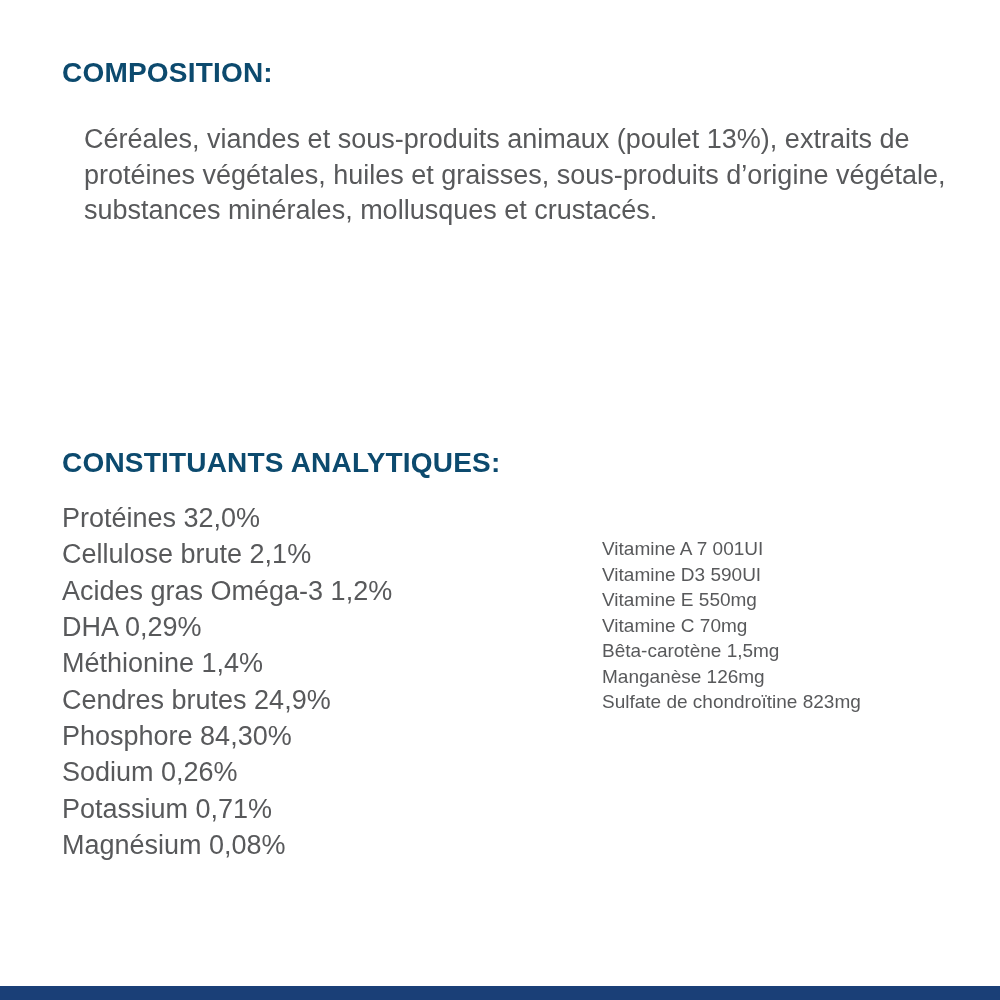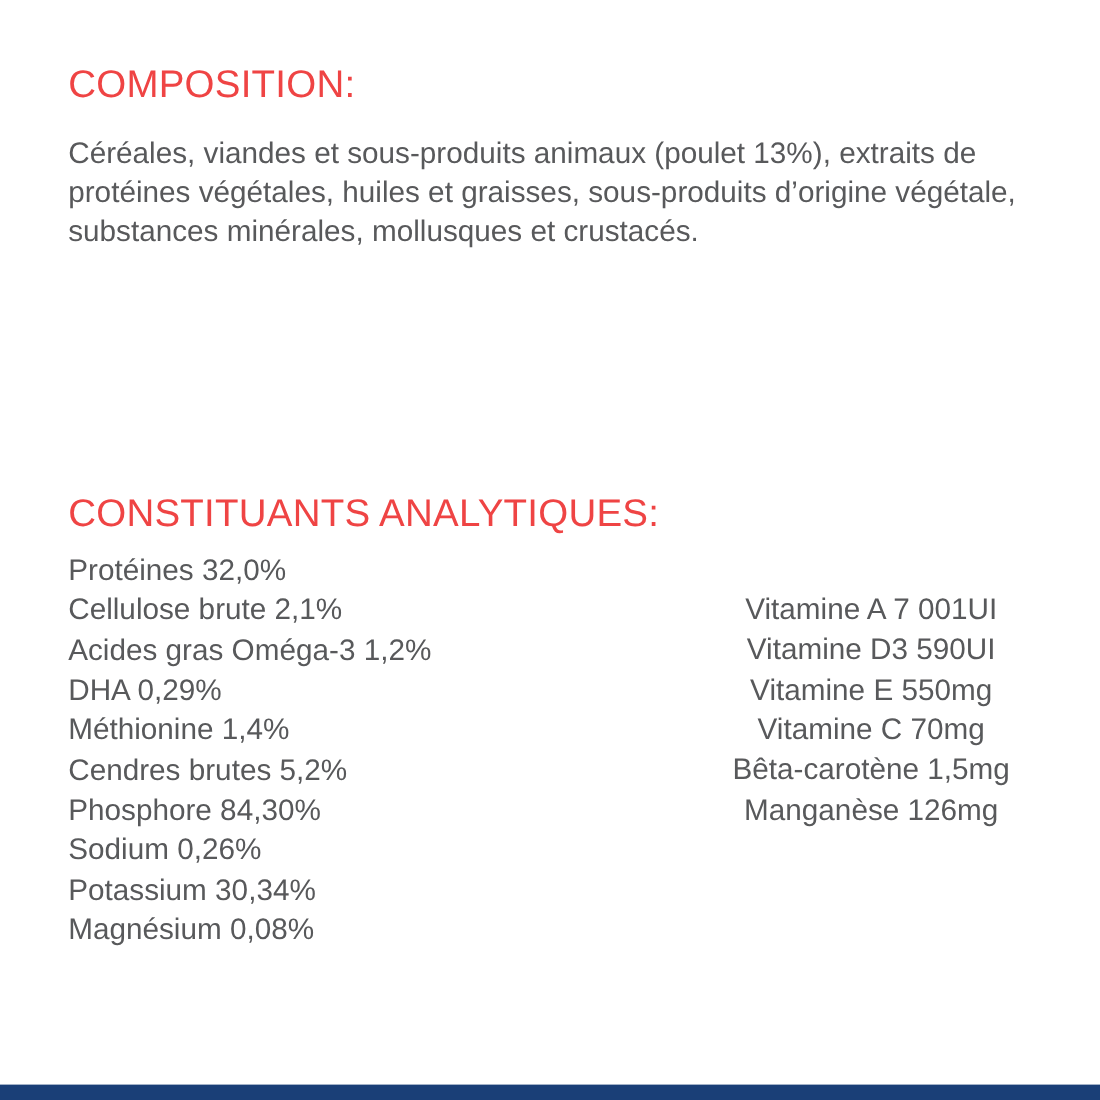--- a/index.html
+++ b/index.html
@@ -19,43 +19,44 @@
     position: absolute;
     left: 0;
     top: 0;
     width: 1000px;
     height: 1000px;
     box-sizing: border-box;
   }
 
   .section-heading {
     position: absolute;
-    color: #ef4444;
-    font-weight: normal;
-    font-size: 35px;
+    color: #0c4a6e;
+    font-weight: bold;
+    font-size: 28px;
     letter-spacing: 0.2px;
     line-height: 1.1;
     white-space: nowrap;
   }
 
   #composition-heading {
     left: 62px;
     top: 58px;
   }
 
   #analytical-heading {
     left: 62px;
     top: 448px;
   }
 
   .body-text {
     position: absolute;
     color: #58595b;
     font-size: 27px;
     line-height: 1.32;
+    margin-left: 22px;
   }
 
   #composition-body {
     left: 62px;
     top: 122px;
     width: 890px;
   }
 
   .columns {
     position: absolute;
@@ -77,23 +78,22 @@
 
   .nutrient-line {
     color: #58595b;
     font-size: 27px;
     line-height: 1.345;
     white-space: nowrap;
   }
 
   .vitamin-line {
     color: #58595b;
-    font-size: 27px;
+    font-size: 19px;
     line-height: 1.345;
-    text-align: center;
   }
 
   .per-kg-label {
     color: #58595b;
     font-size: 27px;
     font-weight: bold;
     line-height: 1.345;
     white-space: nowrap;
   }
 
@@ -124,34 +124,35 @@
   <div class="section-heading" id="analytical-heading">CONSTITUANTS ANALYTIQUES:</div>
 
   <div class="columns">
 
     <div class="col-left">
       <div class="nutrient-line">Protéines 32,0%</div>
       <div class="nutrient-line">Cellulose brute 2,1%</div>
       <div class="nutrient-line">Acides gras Oméga-3 1,2%</div>
       <div class="nutrient-line">DHA 0,29%</div>
       <div class="nutrient-line">Méthionine 1,4%</div>
-      <div class="nutrient-line">Cendres brutes 5,2%</div>
+      <div class="nutrient-line">Cendres brutes 24,9%</div>
       <div class="nutrient-line">Phosphore 84,30%</div>
       <div class="nutrient-line">Sodium 0,26%</div>
-      <div class="nutrient-line">Potassium 30,34%</div>
+      <div class="nutrient-line">Potassium 0,71%</div>
       <div class="nutrient-line">Magnésium 0,08%</div>
     </div>
 
     <div class="col-right">
       <div class="spacer-line">&nbsp;</div>
       <div class="vitamin-line">Vitamine A 7 001UI</div>
       <div class="vitamin-line">Vitamine D3 590UI</div>
       <div class="vitamin-line">Vitamine E 550mg</div>
       <div class="vitamin-line">Vitamine C 70mg</div>
       <div class="vitamin-line">Bêta-carotène 1,5mg</div>
       <div class="vitamin-line">Manganèse 126mg</div>
+      <div class="vitamin-line">Sulfate de chondroïtine 823mg</div>
     </div>
 
   </div>
 
   <div class="bottom-bar"></div>
 
 </div>
 
 </body></html>

